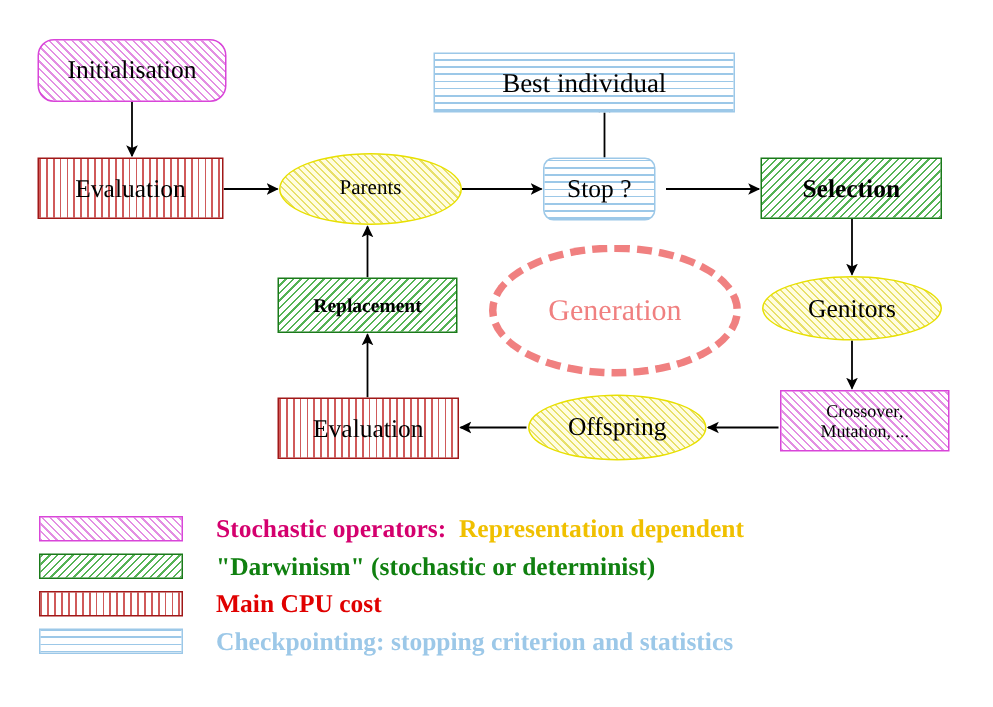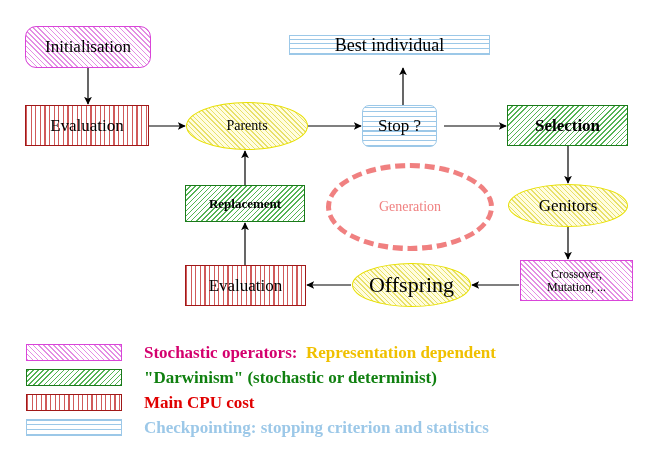--- a/index.html
+++ b/index.html
@@ -109,21 +109,21 @@
   .c-gold    { color: #f0c000; }
   .c-green   { color: #108010; }
   .c-red     { color: #e00000; }
   .c-ltblue  { color: #9cc8e8; }
 </style>
 </head>
 <body>
 
 <div id="canvas">
 
-  <div class="generation-ellipse" id="generation-ellipse" style="left: 326px; top: 163px; width: 168px; height: 88px; font-size: 14px; border-color: rgb(240, 128, 128); color: rgb(240, 128, 128); justify-content: center;">
+  <div class="generation-ellipse" id="generation-ellipse" style="left: 326px; top: 163px; width: 168px; height: 88px; font-size: 20px; border-color: rgb(240, 128, 128); color: rgb(240, 128, 128); justify-content: center;">
     <span>Generation</span>
   </div>
 
   <div class="edge" id="edges-layer">
     <svg width="662" height="471" viewBox="0 0 662 471">
       <defs>
         <marker id="ah" markerWidth="9" markerHeight="9" refX="7.2" refY="4.5" orient="auto" markerUnits="userSpaceOnUse">
           <path d="M0,0.6 L8,4.5 L0,8.4 L1.9,4.5 Z" fill="#000000"></path>
         </marker>
       </defs>
@@ -157,36 +157,36 @@
   <div id="nodes-layer">
       <div class="node rect hatch-magenta" style="left: 25px; top: 26px; width: 126px; height: 42px; font-size: 17px; border-radius: 11px;">
         <span>Initialisation</span>
       </div>
       <div class="node rect hatch-red" style="left: 25px; top: 105px; width: 124px; height: 41px; font-size: 17px;">
         <span>Evaluation</span>
       </div>
       <div class="node ellipse hatch-yellow" style="left: 186px; top: 102px; width: 122px; height: 48px; font-size: 14px;">
         <span>Parents</span>
       </div>
-      <div class="node rect hatch-blue" style="left: 289px; top: 35px; width: 201px; height: 20px; font-size: 18px;">
+      <div class="node rect hatch-blue" style="left: 289px; top: 35px; width: 201px; height: 40px; font-size: 18px;">
         <span>Best individual</span>
       </div>
       <div class="node rounded hatch-blue" style="left: 362px; top: 105px; width: 75px; height: 42px; font-size: 17px;">
         <span>Stop ?</span>
       </div>
       <div class="node rect hatch-green" style="left: 507px; top: 105px; width: 121px; height: 41px; font-size: 17px;">
         <span>Selection</span>
       </div>
       <div class="node ellipse hatch-yellow" style="left: 508px; top: 184px; width: 120px; height: 43px; font-size: 17px;">
         <span>Genitors</span>
       </div>
       <div class="node rect hatch-magenta" style="left: 520px; top: 260px; width: 113px; height: 41px; font-size: 12px;">
         <span>Crossover,<br>Mutation, ...</span>
       </div>
-      <div class="node ellipse hatch-yellow" style="left: 352px; top: 263px; width: 119px; height: 44px; font-size: 22px; text-align: center;">
+      <div class="node ellipse hatch-yellow" style="left: 352px; top: 263px; width: 119px; height: 44px; font-size: 17px; text-align: center;">
         <span>Offspring</span>
       </div>
       <div class="node rect hatch-red" style="left: 185px; top: 265px; width: 121px; height: 41px; font-size: 17px;">
         <span>Evaluation</span>
       </div>
       <div class="node rect hatch-green" style="left: 185px; top: 185px; width: 120px; height: 37px; font-size: 13px;">
         <span>Replacement</span>
       </div>
     </div>
 

